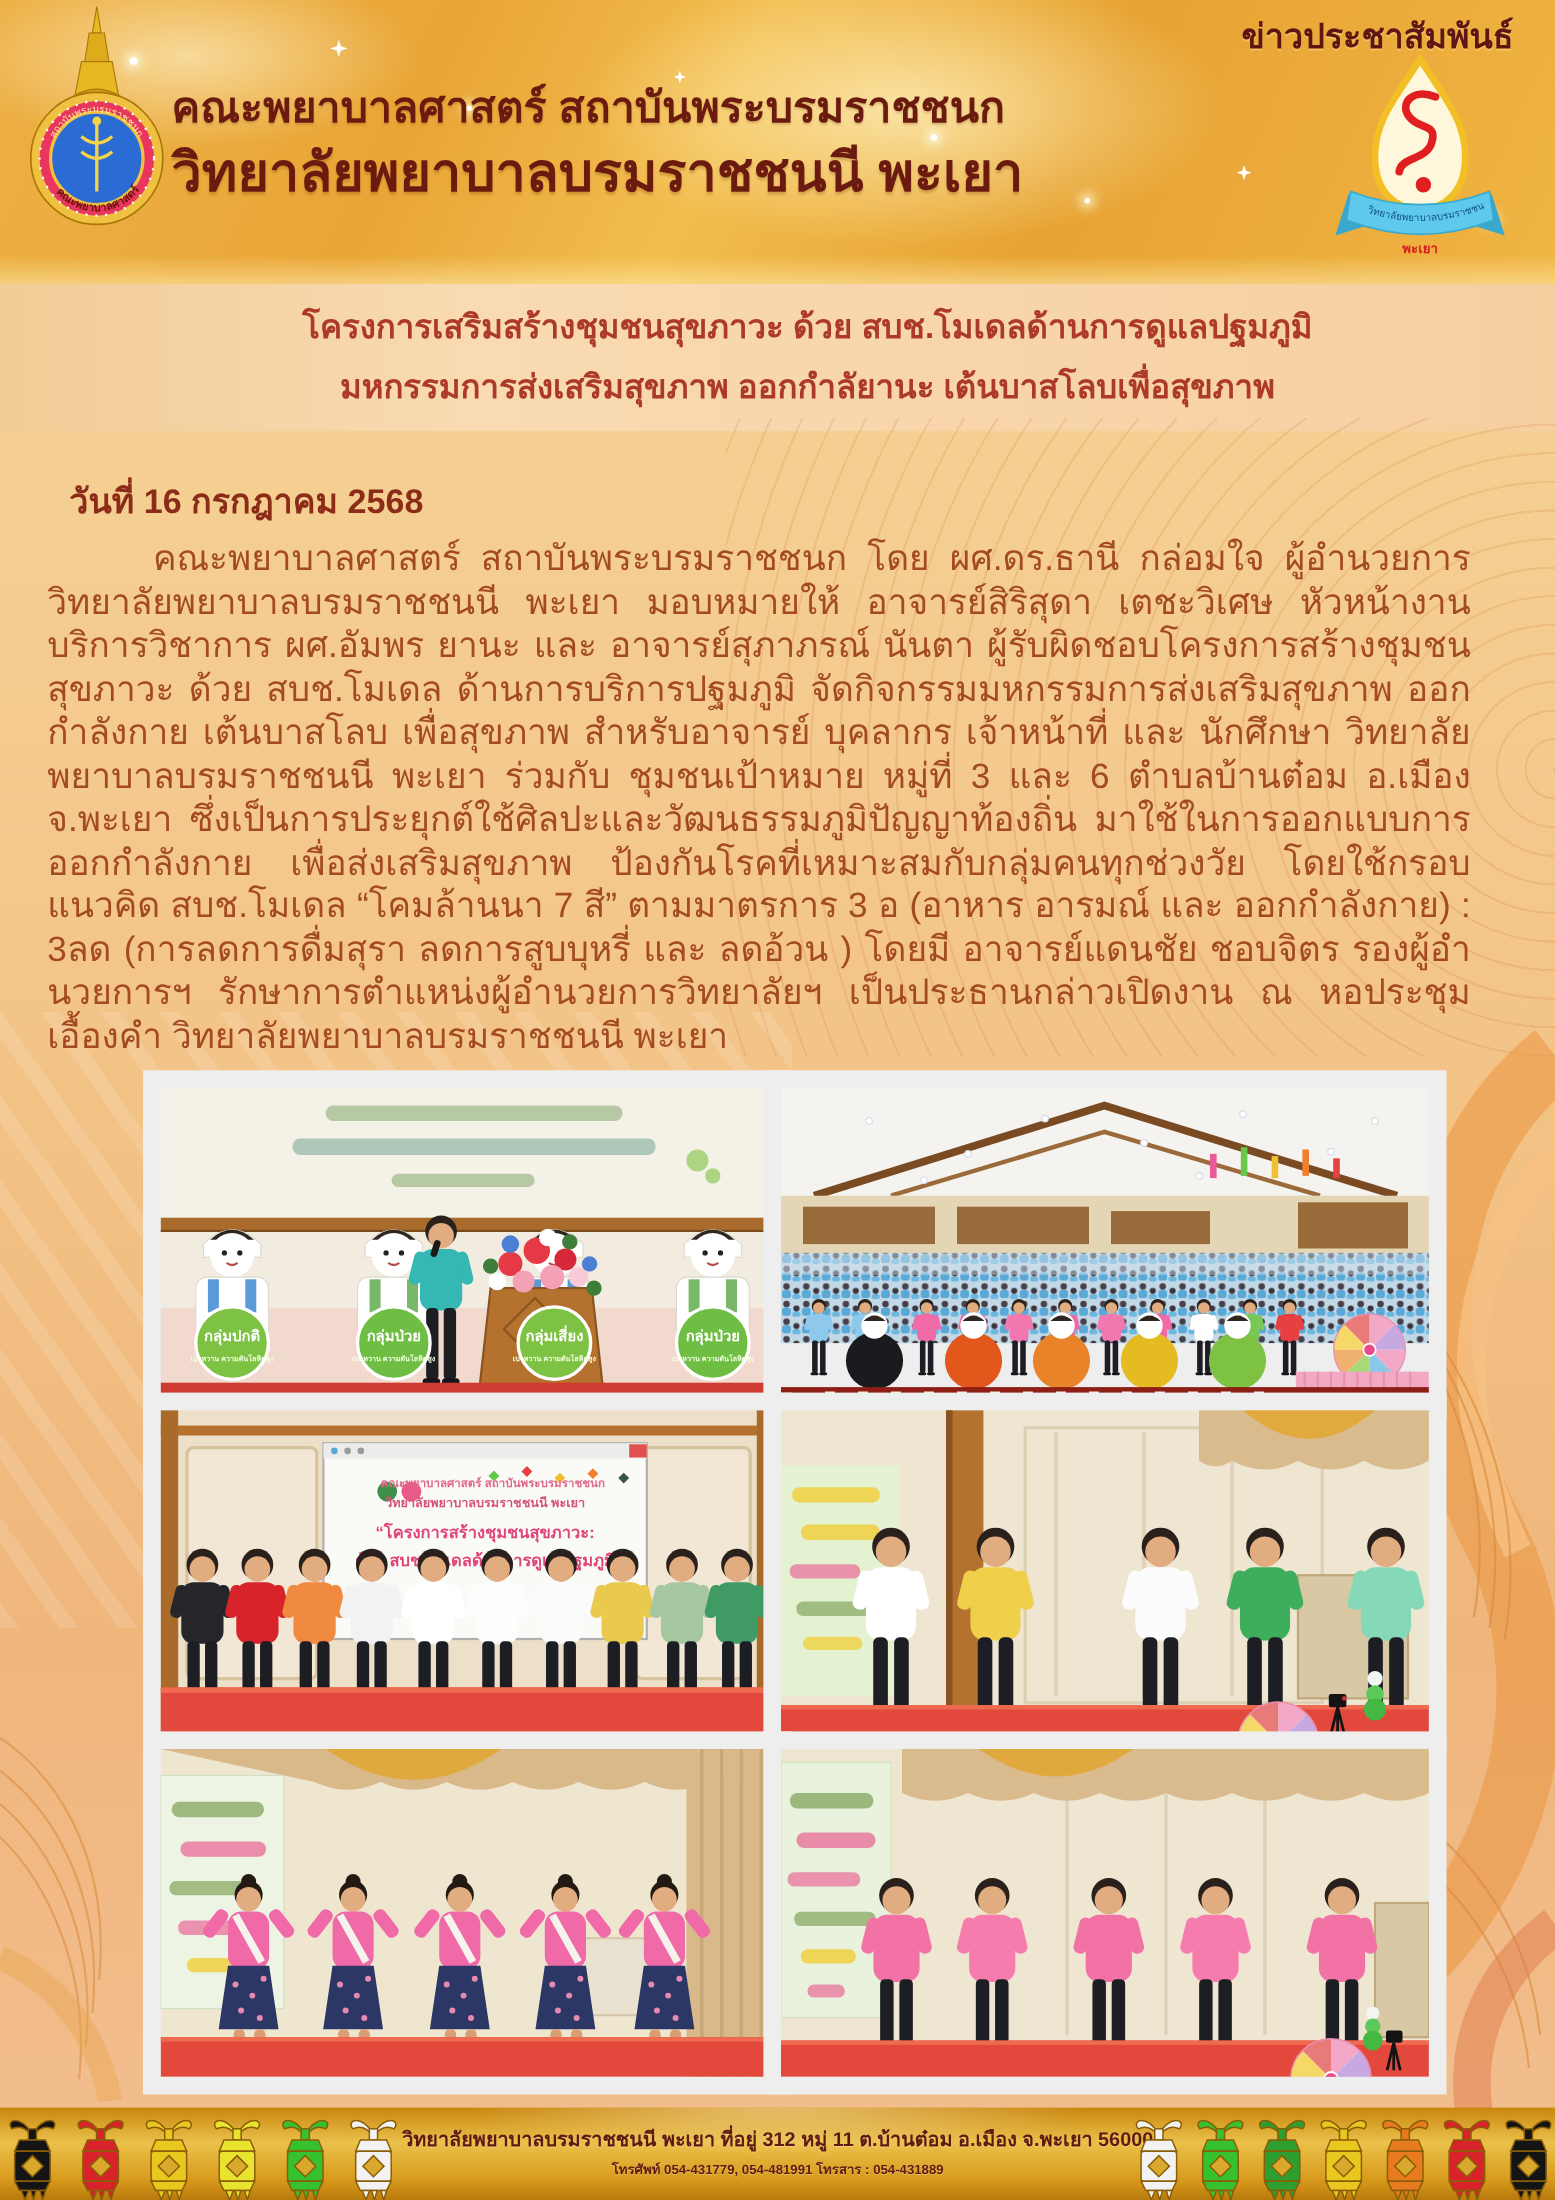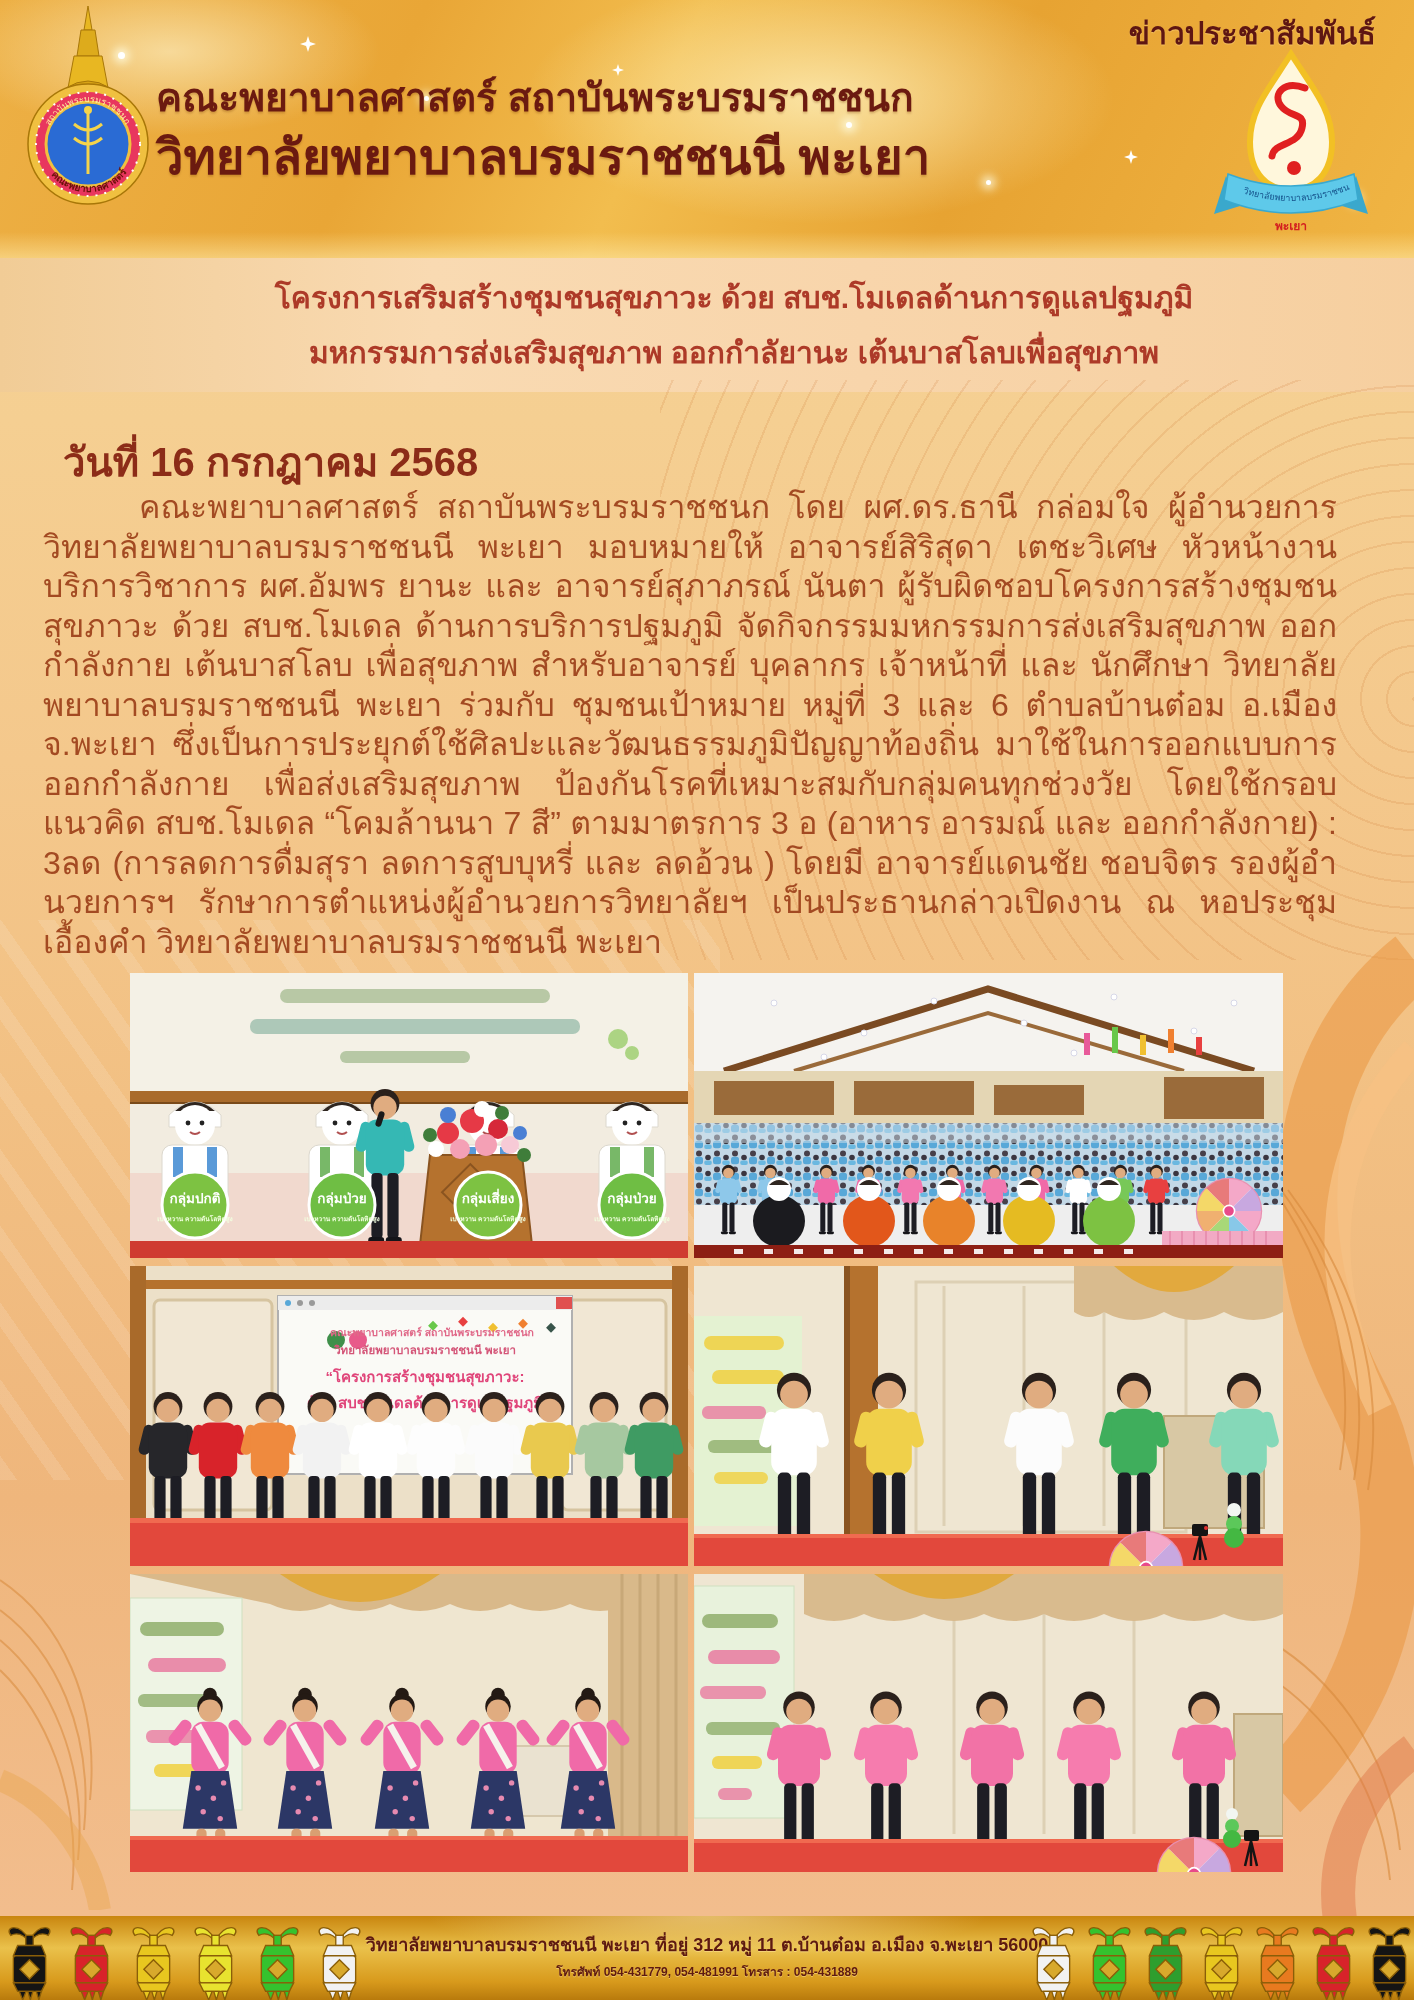--- a/index.html
+++ b/index.html
@@ -23,29 +23,29 @@
   .emblem{position:absolute;left:26px;top:4px;}
   .logo-right{position:absolute;left:1206px;top:48px;}
   .spark{position:absolute;background:#fff;border-radius:50%;box-shadow:0 0 10px 4px rgba(255,255,230,.85);}
   .spark.star{border-radius:0;clip-path:polygon(50% 0,62% 38%,100% 50%,62% 62%,50% 100%,38% 62%,0 50%,38% 38%);box-shadow:none;}
   
   .subband{position:absolute;left:0;top:258px;width:1414px;height:134px;text-align:center;
     background:linear-gradient(90deg,#f1cc96 0%,#f9dab2 30%,#f8d5ab 60%,#f6cf9f 100%);padding-left:27px;}
   .subband .l{font-size:30px;font-weight:700;color:#ad3a28;line-height:55px;}
   .subband .l1{margin-top:12px;}
   
-  .date{position:absolute;left:63px;top:430px;font-size:40px;font-weight:700;color:#8c2c18;}
+  .date{position:absolute;left:63px;top:430px;font-size:31px;font-weight:700;color:#8c2c18;}
   .bodytext{position:absolute;left:43px;top:488px;width:1294px;margin:0;
     font-size:32px;line-height:39.5px;color:#a34a22;text-align:justify;text-indent:96px;}
   .rings{position:absolute;left:660px;top:380px;width:754px;height:580px;opacity:.16;pointer-events:none;
     background:repeating-radial-gradient(circle at 100% 55%, #c96f2a 0 2px, transparent 2px 26px);}
   .stripes{position:absolute;left:0;top:920px;width:720px;height:560px;opacity:.35;pointer-events:none;
     background:repeating-linear-gradient(55deg, rgba(255,255,255,.35) 0 14px, rgba(255,255,255,0) 14px 44px);}
   
-  .photo{position:absolute;margin:0;padding:0;overflow:hidden;background:#eee;}
+  .photo{position:absolute;margin:0;padding:16px;overflow:hidden;background:#eee;}
   .photo svg{display:block;}
   .p1{left:130px;top:973px;width:558px;height:285px;}
   .p2{left:694px;top:973px;width:589px;height:285px;}
   .p3{left:130px;top:1266px;width:558px;height:300px;}
   .p4{left:694px;top:1266px;width:589px;height:300px;}
   .p5{left:130px;top:1574px;width:558px;height:298px;}
   .p6{left:694px;top:1574px;width:589px;height:298px;}
   
   .footer{position:absolute;left:0;top:1916px;width:1414px;height:84px;
     background:

